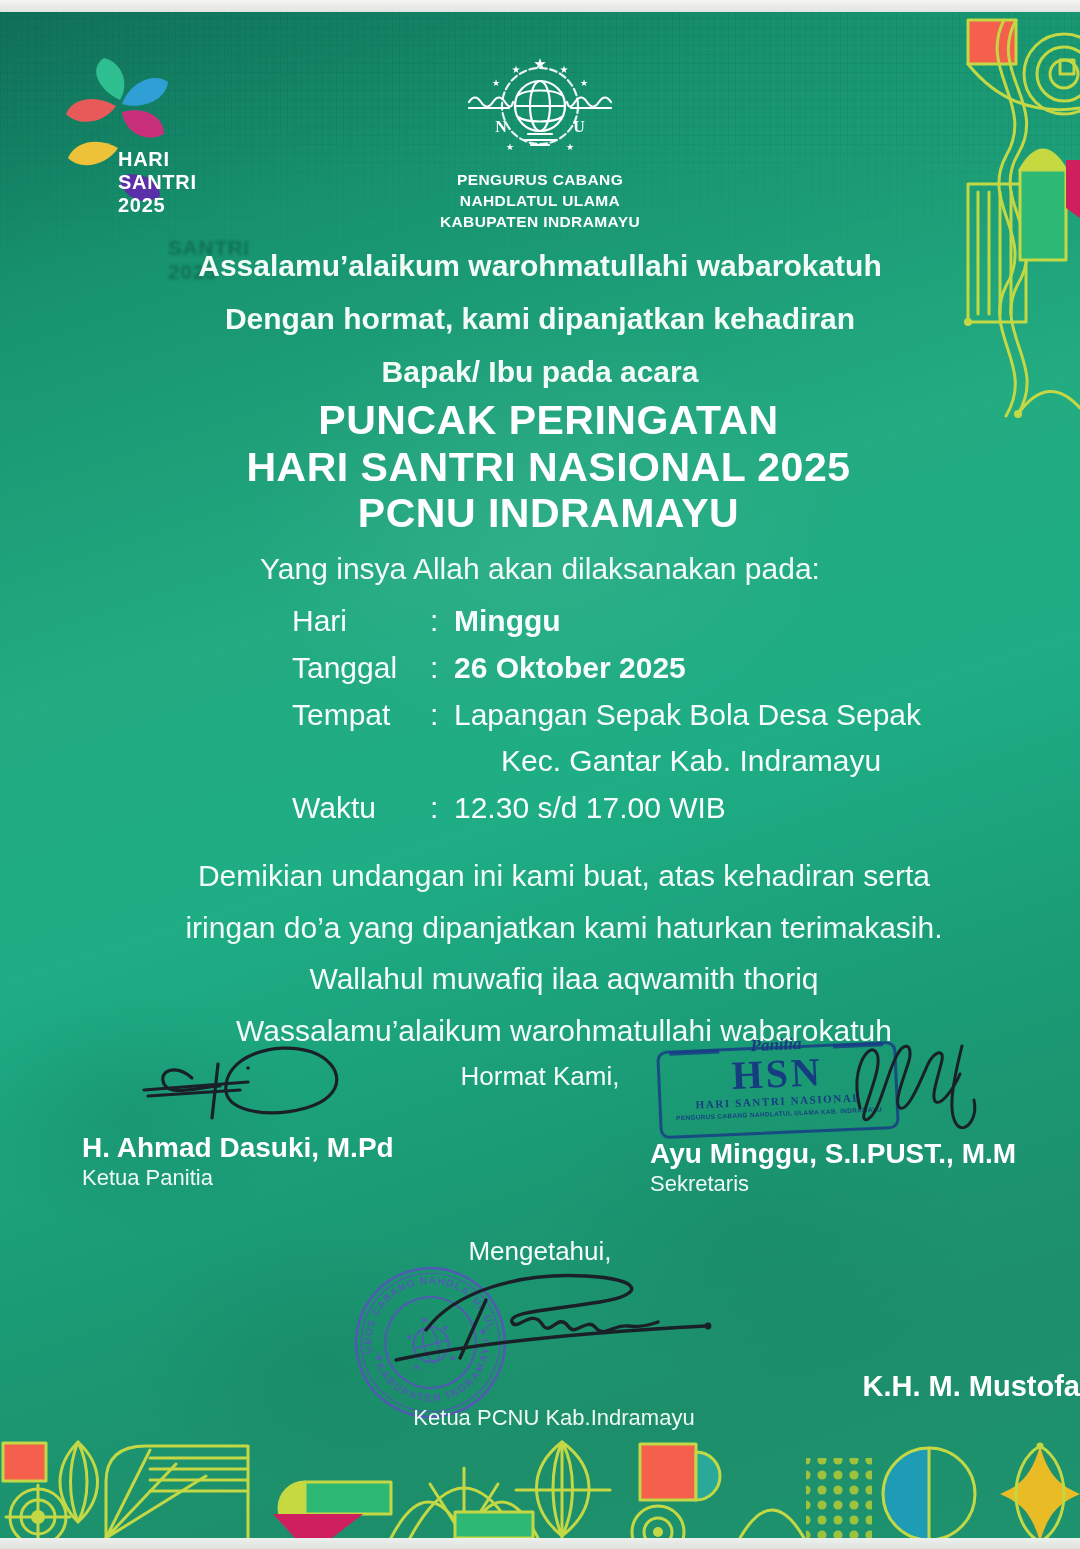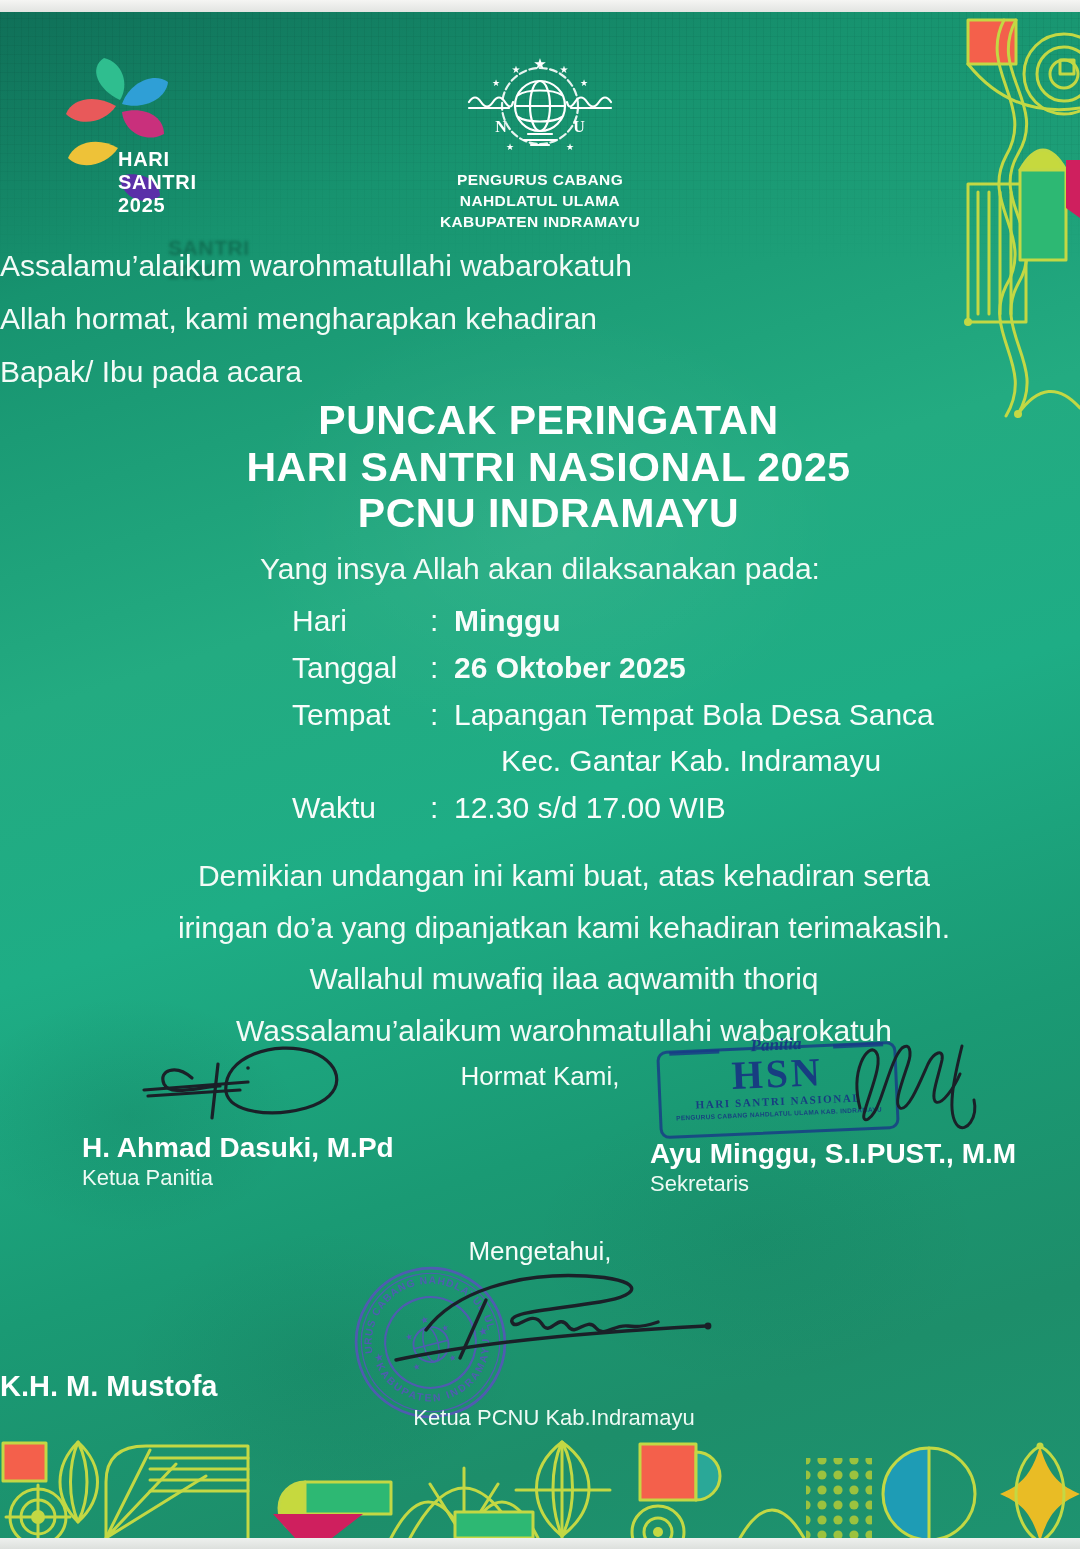--- a/index.html
+++ b/index.html
@@ -24,21 +24,21 @@
   
   .logo-event{position:absolute;left:52px;top:50px;width:230px;height:190px;z-index:5;}
   .logo-ribbon{position:absolute;left:8px;top:6px;}
   .logo-ghost{position:absolute;left:116px;top:186px;color:rgba(4,55,40,.38);filter:blur(1.4px);
     font-weight:800;font-size:21px;line-height:1.12;letter-spacing:.6px;}
   .logo-text{position:absolute;left:66px;top:98px;font-weight:800;font-size:20px;line-height:1.14;letter-spacing:.7px;color:#fff;}
   .nu-block{position:absolute;left:0;right:0;top:56px;text-align:center;z-index:5;}
   .org-name{margin-top:14px;font-size:15.5px;font-weight:800;line-height:1.34;letter-spacing:.4px;color:#fdfefd;}
 
   
-  .greeting{position:absolute;left:0;right:0;top:240px;font-size:30px;line-height:1.76;color:#f3fbf7;z-index:5;}
+  .greeting{position:absolute;left:0;right:0;top:240px;text-align:center;font-size:30px;line-height:1.76;color:#f3fbf7;z-index:5;font-weight:bold;}
   .title{position:absolute;left:17px;right:0;top:397px;text-align:center;font-weight:800;font-size:41px;line-height:1.14;letter-spacing:.5px;color:#fff;z-index:5;}
   .intro{position:absolute;left:0;right:0;top:552px;text-align:center;font-size:30px;color:#f3fbf7;z-index:5;}
   .details{position:absolute;left:292px;top:598px;font-size:30px;color:#f8fdfb;z-index:5;}
   .detail-row{display:flex;line-height:1.56;}
   .d-label{width:138px;}
   .d-sep{width:24px;}
   .d-val2{line-height:1.56;margin-left:47px;}
   .v-bold{font-weight:700;}
   .closing{position:absolute;left:0;right:0;top:850px;text-align:center;font-size:30px;line-height:1.72;color:#f3fbf7;z-index:5;padding-left:48px;}
 
@@ -57,21 +57,21 @@
   .hsn-line{position:absolute;top:-2px;width:50px;height:3.5px;background:rgba(24,58,134,.82);}
   .hsn-line.l{left:10px;} .hsn-line.r{right:10px;}
   .hsn-title{margin-top:5px;font-family:"Liberation Serif",serif;font-weight:700;font-size:40px;line-height:1;letter-spacing:3px;}
   .hsn-sub{font-size:11px;font-weight:800;letter-spacing:1.6px;margin-top:1px;font-family:"Liberation Serif",serif;}
   .hsn-footer{font-size:6.5px;font-weight:700;letter-spacing:.3px;margin-top:3px;opacity:.92;}
   .sig-right .scribble{position:absolute;left:192px;top:-8px;}
 
   .ack{position:absolute;left:0;right:0;top:1236px;text-align:center;font-size:26px;color:#f6fdf9;z-index:5;}
   .round-stamp{position:absolute;left:348px;top:1260px;opacity:.8;transform:rotate(-14deg);z-index:5;}
   .mustofa-sig{position:absolute;left:390px;top:1266px;z-index:6;}
-  .ack-name{position:absolute;left:0;right:0;top:1370px;text-align:left;font-size:29px;font-weight:800;color:#fff;z-index:5;}
+  .ack-name{position:absolute;left:0;right:0;top:1370px;text-align:right;font-size:29px;font-weight:800;color:#fff;z-index:5;}
   .ack-role{position:absolute;left:0;right:0;top:1405px;text-align:center;font-size:22px;color:#eefaf4;z-index:5;padding-left:28px;}
 
   .deco-right{position:absolute;right:0;top:12px;z-index:2;}
   .deco-bottom{position:absolute;left:0;bottom:11px;z-index:2;}
 </style>
 </head>
 <body>
 
 <div class="page">
   <div class="tex-grid"></div>
@@ -191,21 +191,21 @@
     </svg>
     <div class="org-name">
       <div>PENGURUS CABANG</div>
       <div>NAHDLATUL ULAMA</div>
       <div>KABUPATEN INDRAMAYU</div>
     </div>
   </div>
 
   <div class="greeting">
     <div>Assalamu’alaikum warohmatullahi wabarokatuh</div>
-    <div>Allah hormat, kami mengharapkan kehadiran</div>
+    <div>Dengan hormat, kami dipanjatkan kehadiran</div>
     <div>Bapak/ Ibu pada acara</div>
   </div>
 
   <div class="title">
     <div>PUNCAK PERINGATAN</div>
     <div>HARI SANTRI NASIONAL 2025</div>
     <div>PCNU INDRAMAYU</div>
   </div>
 
   <div class="intro">Yang insya Allah akan dilaksanakan pada:</div>
@@ -218,34 +218,34 @@
     </div>
     <div class="detail-row">
       <div class="d-label">Tanggal</div>
       <div class="d-sep">:</div>
       <div class="d-val v-bold">26 Oktober 2025</div>
     </div>
     <div class="detail-row">
       <div class="d-label">Tempat</div>
       <div class="d-sep">:</div>
       <div class="d-val">
-        <div>Lapangan Tempat Bola Desa Sanca</div>
+        <div>Lapangan Sepak Bola Desa Sepak</div>
         <div class="d-val2">Kec. Gantar Kab. Indramayu</div>
       </div>
     </div>
     <div class="detail-row">
       <div class="d-label">Waktu</div>
       <div class="d-sep">:</div>
       <div class="d-val">12.30 s/d 17.00 WIB</div>
     </div>
   </div>
 
   <div class="closing">
     <div>Demikian undangan ini kami buat, atas kehadiran serta</div>
-    <div>iringan do’a yang dipanjatkan kami kehadiran terimakasih.</div>
+    <div>iringan do’a yang dipanjatkan kami haturkan terimakasih.</div>
     <div>Wallahul muwafiq ilaa aqwamith thoriq</div>
     <div>Wassalamu’alaikum warohmatullahi wabarokatuh</div>
   </div>
 
   <div class="hormat">Hormat Kami,</div>
 
   <div class="sig-left">
     <svg class="scribble" width="250" height="92" viewBox="0 0 250 92">
       <g fill="none" stroke="#1a2028" stroke-width="3.2" stroke-linecap="round">
         <path d="M98,54 C94,18 148,2 184,14 C216,26 220,58 178,70 C142,80 102,74 98,54"></path>

